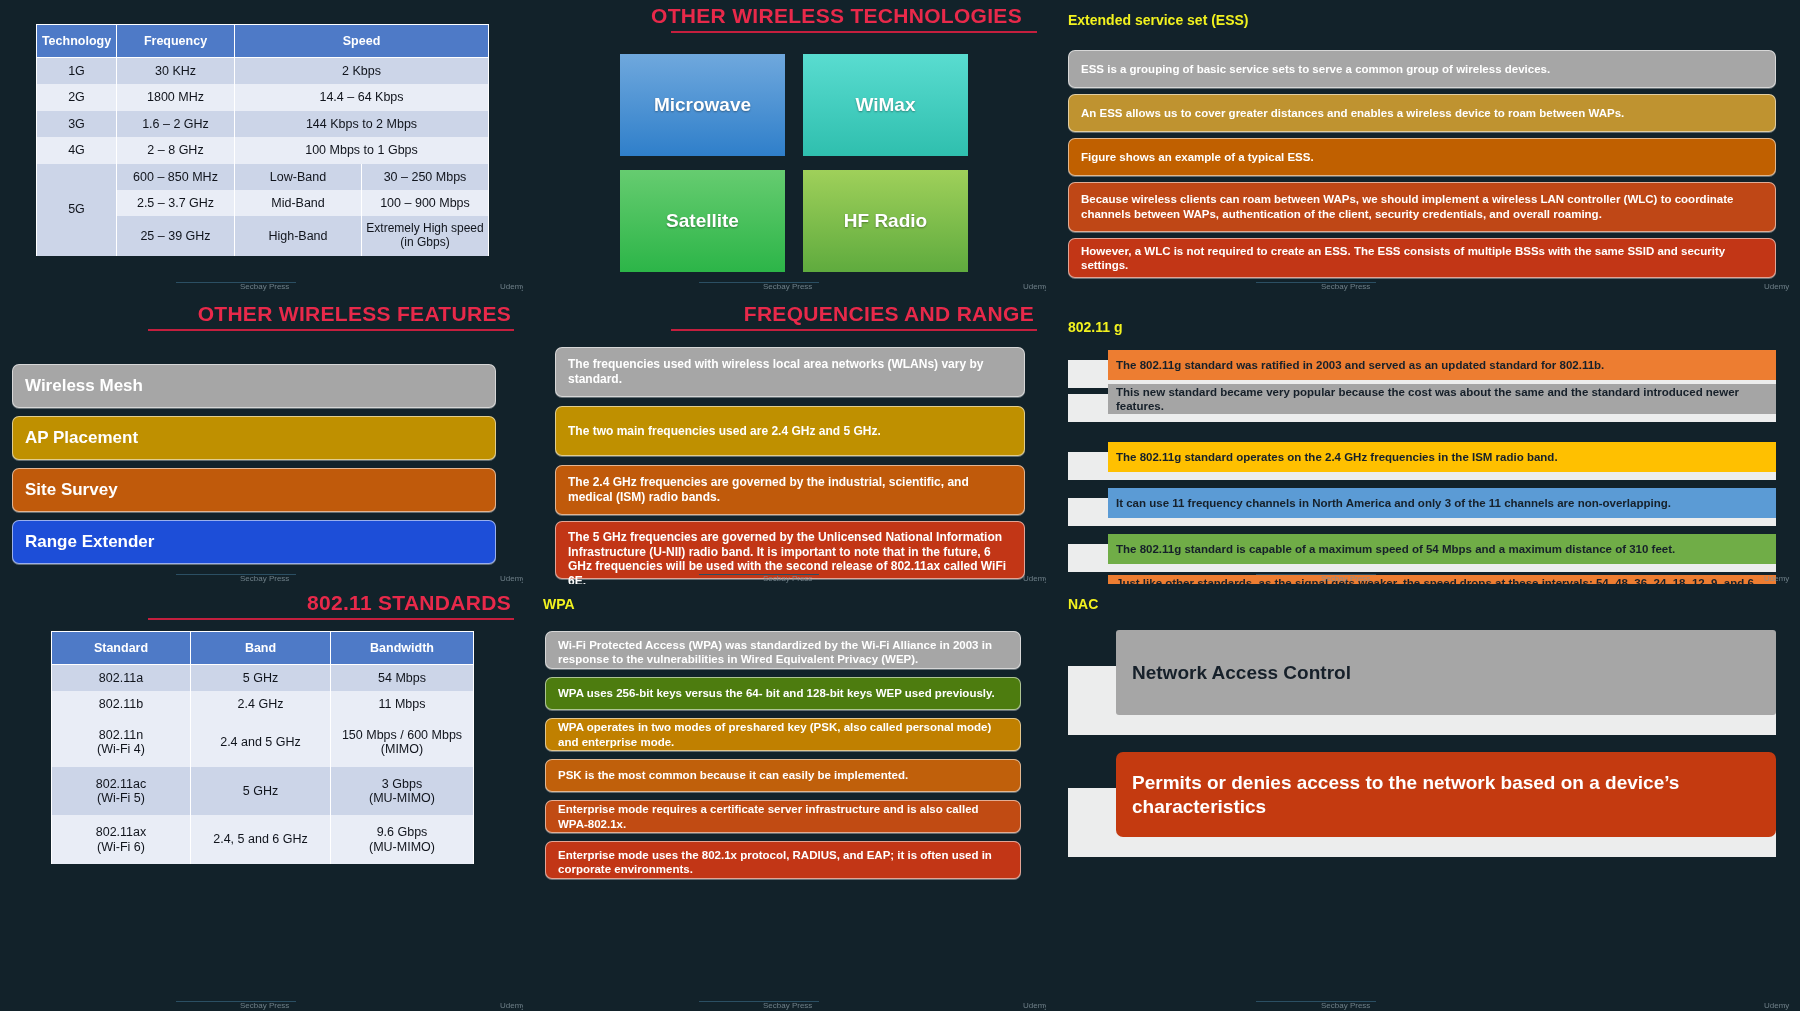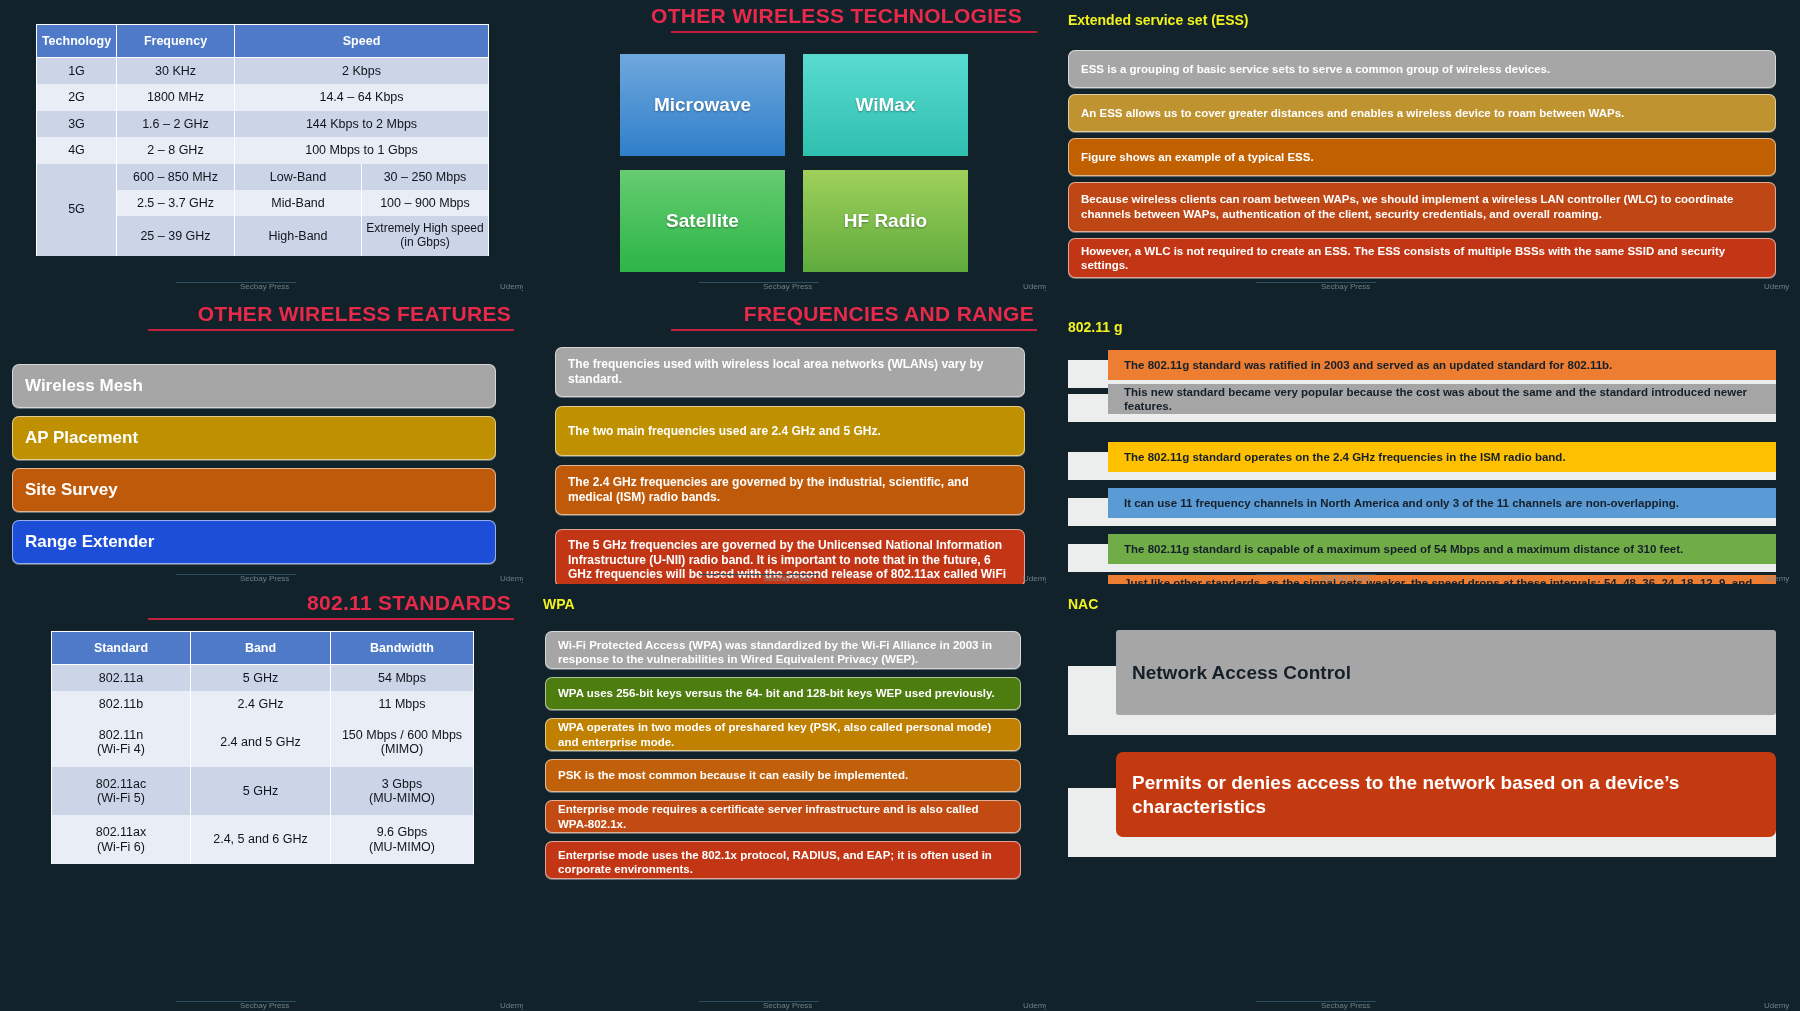--- a/index.html
+++ b/index.html
@@ -117,21 +117,21 @@
     position: absolute;
     background: #eceded;
     left: 0;
   }
   .step-fg {
     position: absolute;
     color: #16202a;
     font-weight: bold;
     display: flex;
     align-items: center;
-    padding: 4px 16px;
+    padding: 4px 8px;
     line-height: 1.22;
   }
 </style>
 </head>
 <body>
 
 <div class="page">
 
   <div class="slide" style="left:0; top:0; width:523px; height:292px;">
     <div class="slide-inner">
@@ -279,21 +279,21 @@
       <div class="sec-title" style="right:12px; top:10px;">FREQUENCIES AND RANGE</div>
       <div class="sec-rule" style="left:148px; top:37px; width:366px;"></div>
 
       <div class="chev-list" style="left:32px; top:55px; width:470px;">
         <div class="chev" style="background:#a6a6a6; height:50px; font-size:12px; margin-bottom:9px;">
           <span>The frequencies used with wireless local area networks (WLANs) vary by standard.</span>
         </div>
         <div class="chev" style="background:#bf9000; height:50px; font-size:12px; margin-bottom:9px;">
           <span>The two main frequencies used are 2.4 GHz and 5 GHz.</span>
         </div>
-        <div class="chev" style="background:#c05a0b; height:50px; font-size:12px; margin-bottom:14px;">
+        <div class="chev" style="background:#c05a0b; height:50px; font-size:12px; margin-bottom:6px;">
           <span>The 2.4 GHz frequencies are governed by the industrial, scientific, and medical (ISM) radio bands.</span>
         </div>
         <div class="chev" style="background:#c23616; height:58px; font-size:12px; align-items:flex-start; padding-top:8px;">
           <span>The 5 GHz frequencies are governed by the Unlicensed National Information Infrastructure (U-NII) radio band. It is important to note that in the future, 6 GHz frequencies will be used with the second release of 802.11ax called WiFi 6E.</span>
         </div>
       </div>
 
       <div class="wm-line" style="left:176px; top:282px; width:120px;"></div>
       <div class="wm" style="left:240px; top:282px;">Secbay Press</div>
       <div class="wm" style="left:500px; top:282px;">Udemy</div>

